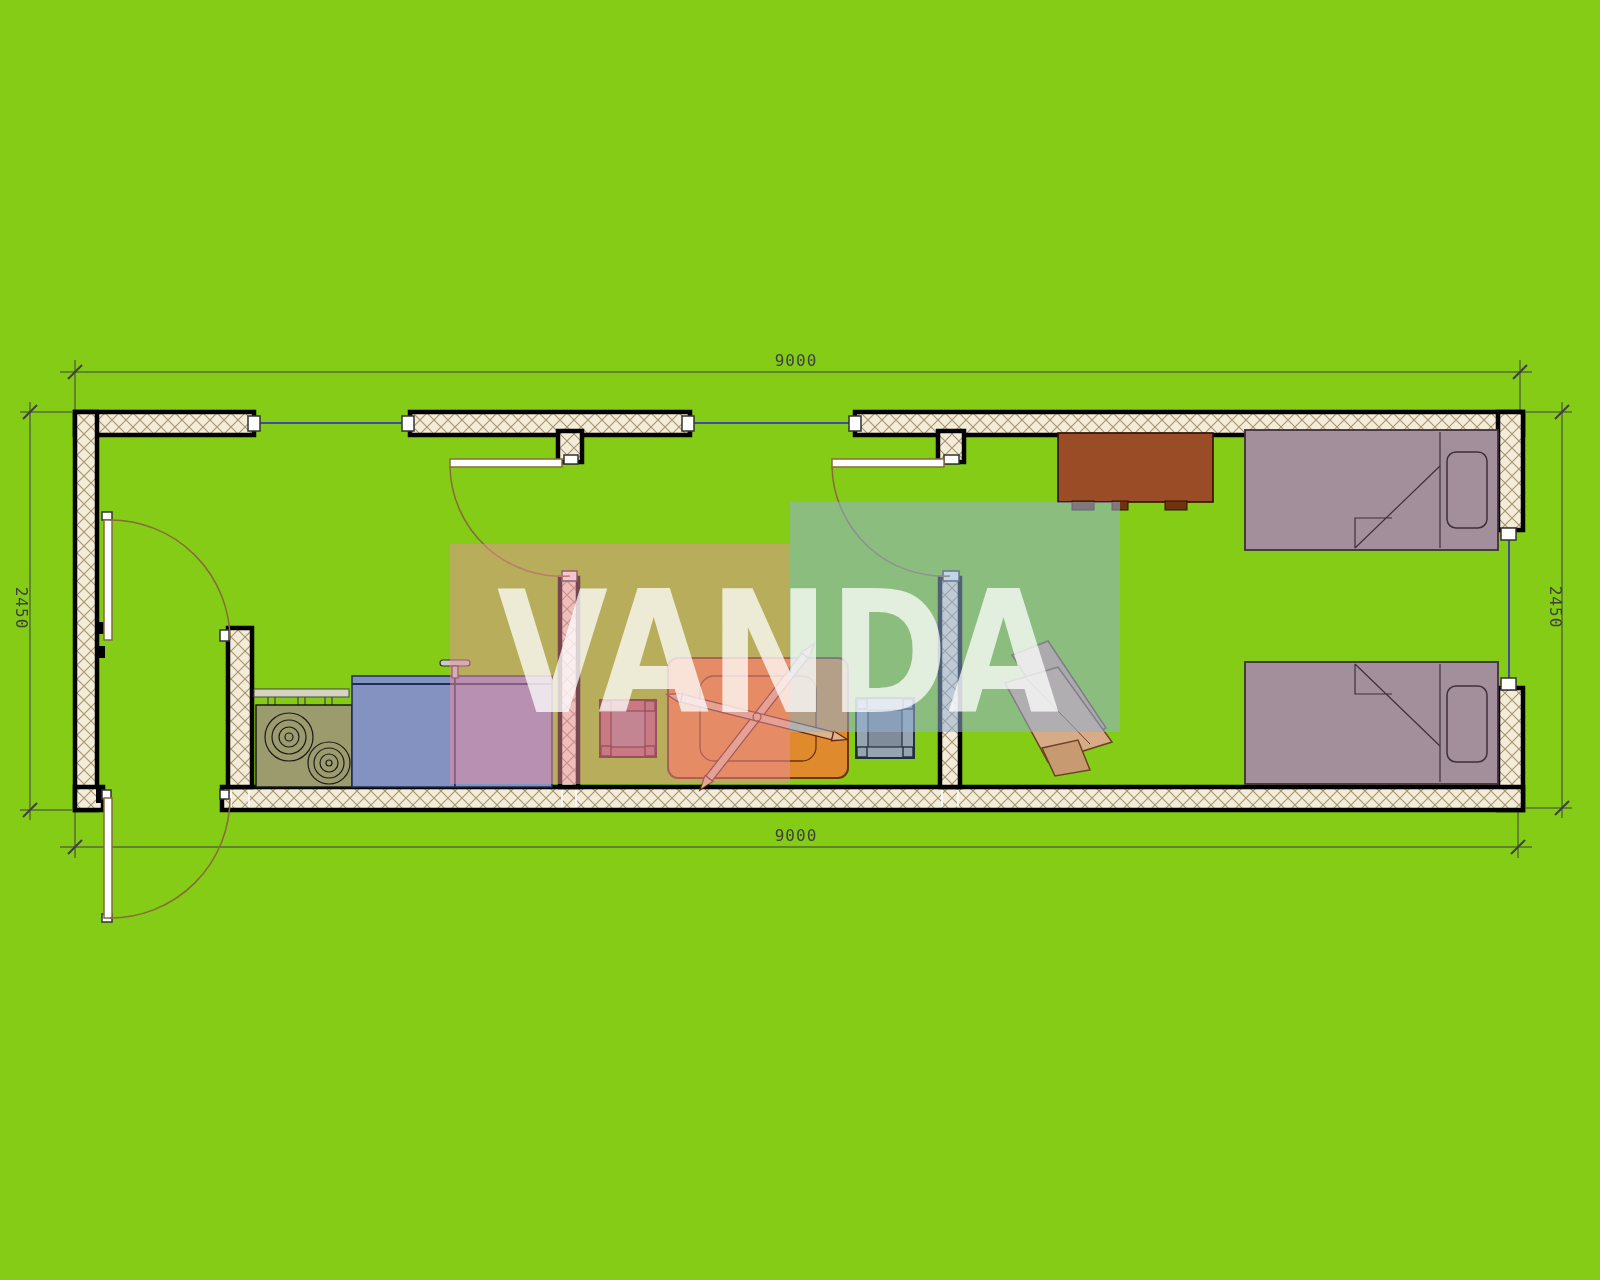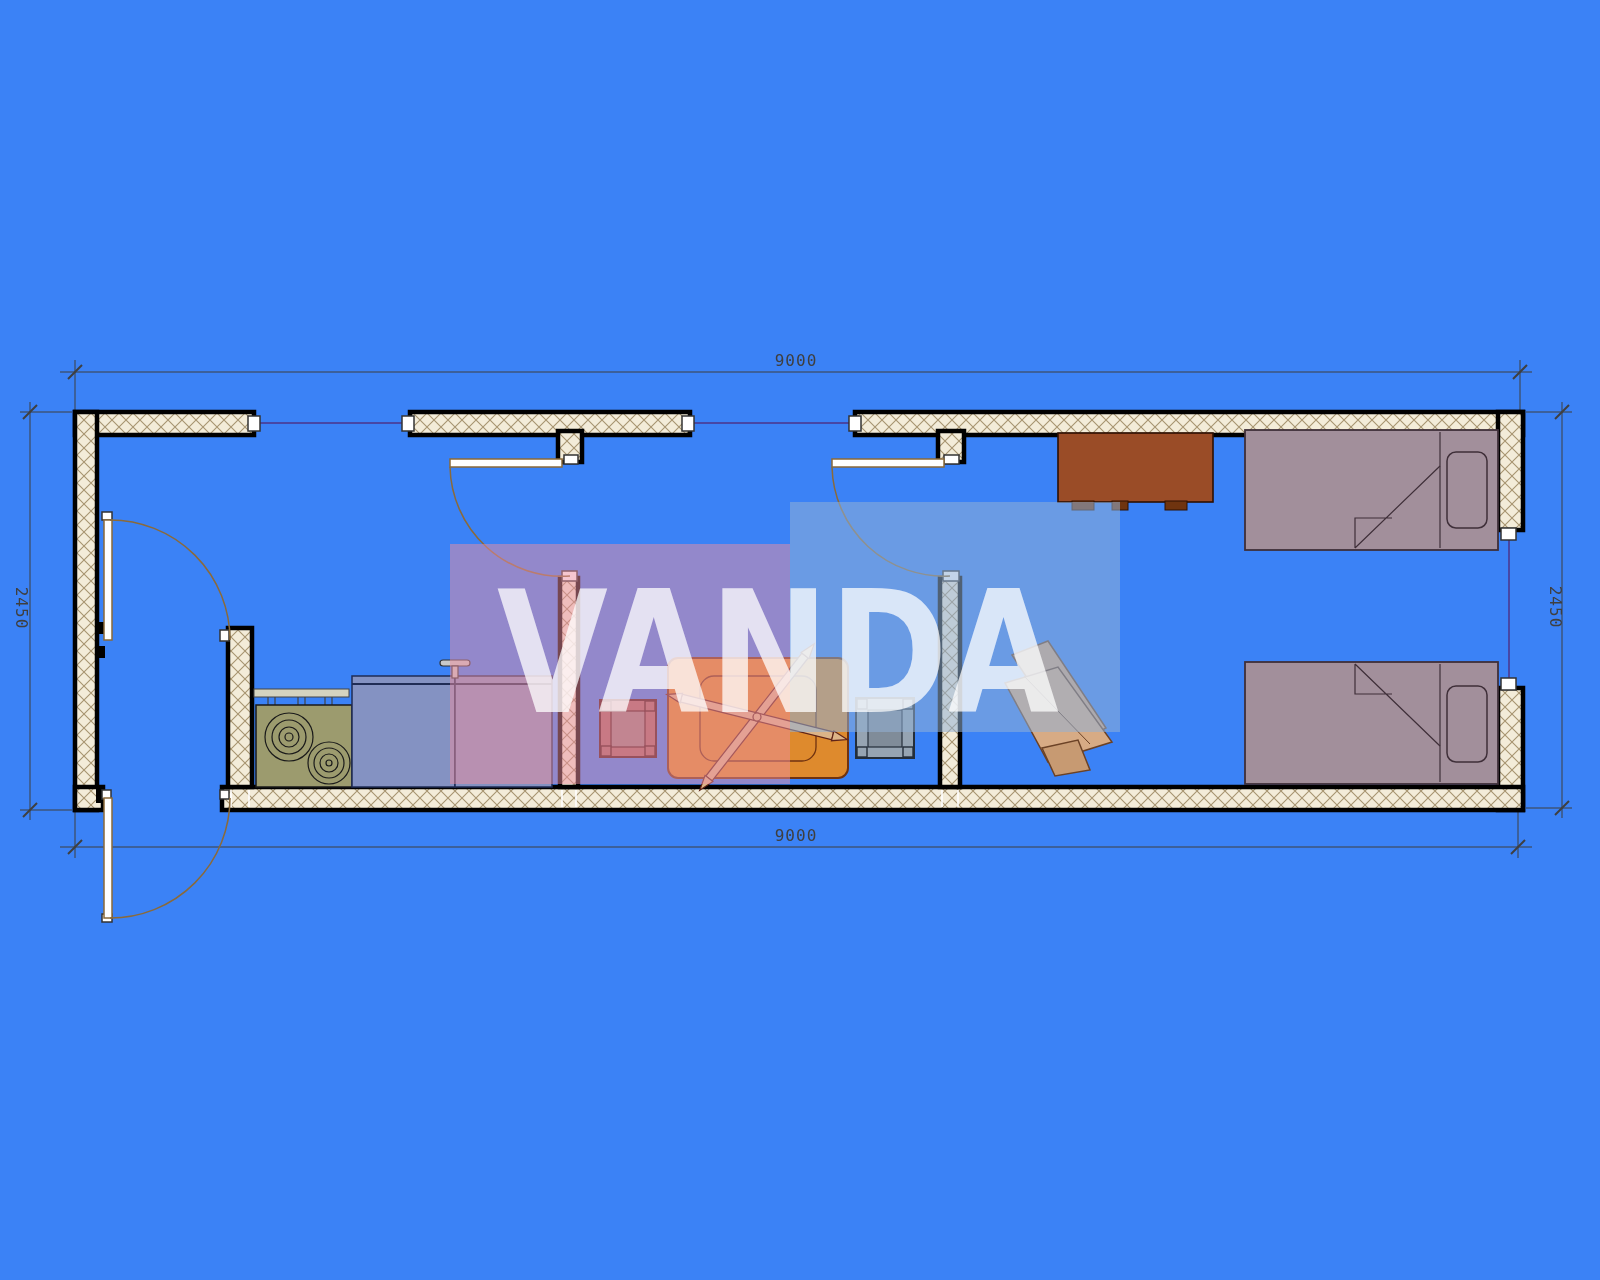--- a/index.html
+++ b/index.html
@@ -1,16 +1,16 @@
 <!DOCTYPE html>
 <html><head>
 <meta charset="utf-8">
 <style>
   html,body{margin:0;padding:0;background:#ffffff;}
-  .page{position:relative;width:1600px;height:1280px;background:#3b82f6;overflow:hidden;
+  .page{position:relative;width:1600px;height:1280px;background:#84cc16;overflow:hidden;
         font-family:"DejaVu Sans",sans-serif;}
   svg{display:block;}
   .dim-text{font-family:"DejaVu Sans Mono",monospace;font-size:16px;fill:#3f3f3f;letter-spacing:1px;}
   .wm-text{font-family:"DejaVu Sans",sans-serif;font-weight:bold;}
 </style>
 </head>
 <body>
 
 <div class="page">
 <svg width="1600" height="1280" viewBox="0 0 1600 1280">

